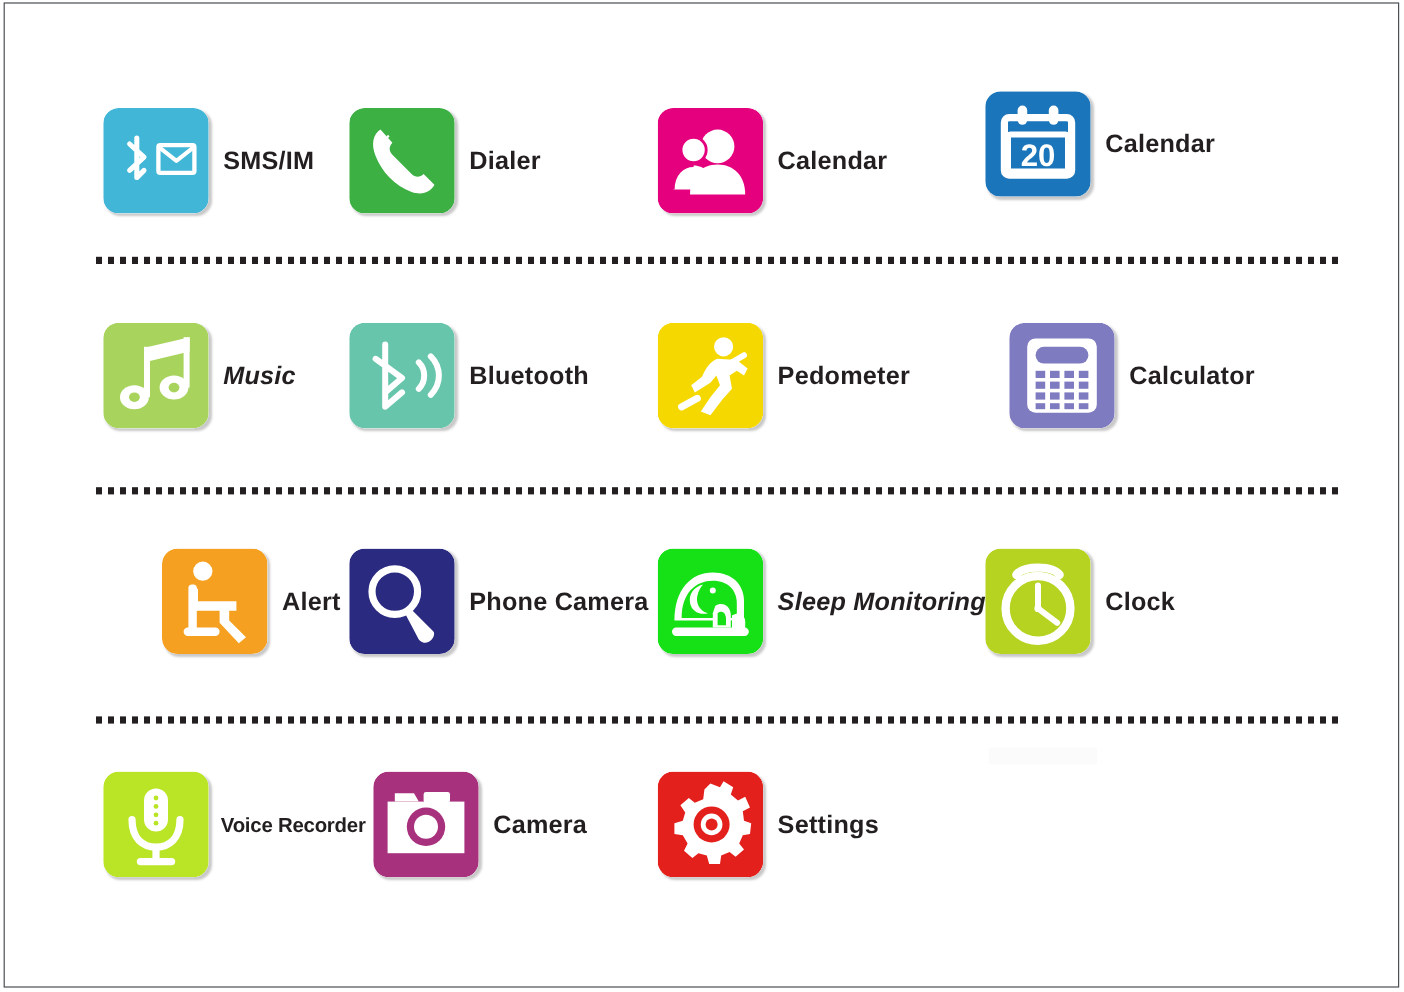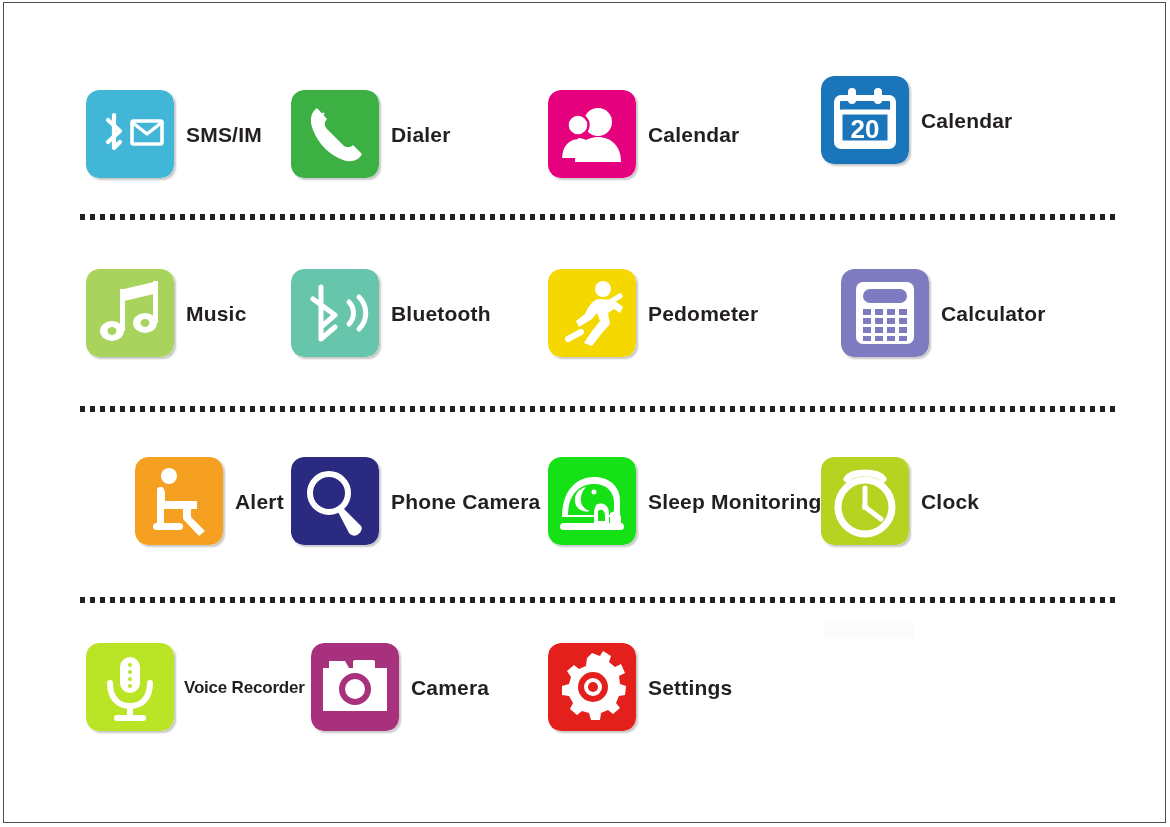--- a/index.html
+++ b/index.html
@@ -131,21 +131,21 @@
             <rect x="0" y="0" width="88" height="88" rx="13" fill="#1b75bb"></rect>
             <rect x="16" y="22" width="56" height="48" rx="4" fill="none" stroke="#ffffff" stroke-width="6"></rect>
             <rect x="19" y="36" width="50" height="31" rx="2" fill="none" stroke="#ffffff" stroke-width="5"></rect>
             <rect x="27" y="12" width="8" height="16" rx="4" fill="#ffffff"></rect>
             <rect x="53" y="12" width="8" height="16" rx="4" fill="#ffffff"></rect>
             <text x="44" y="62" font-family="Liberation Sans, sans-serif" font-size="26" font-weight="bold" fill="#ffffff" text-anchor="middle">20</text>
           </svg>
         </div>
         <div class="label">Calendar</div>
       </div>
-      <div class="cell" style="left: 82px; top: 264px;">
+      <div class="cell" style="left: 82px; top: 264px; font-style: italic;">
         <div class="tile">
           <svg viewBox="0 0 88 88" xmlns="http://www.w3.org/2000/svg">
             <rect x="0" y="0" width="88" height="88" rx="13" fill="#a8d45e"></rect>
             <path d="M38 20 L72 12 L72 24 L38 32 Z" fill="#ffffff"></path>
             <rect x="34" y="20" width="5" height="42" fill="#ffffff"></rect>
             <rect x="67" y="12" width="5" height="42" fill="#ffffff"></rect>
             <ellipse cx="26" cy="62" rx="12" ry="10" fill="#ffffff"></ellipse>
             <ellipse cx="59" cy="54" rx="12" ry="10" fill="#ffffff"></ellipse>
             <ellipse cx="26" cy="62" rx="4.5" ry="4" fill="#a8d45e"></ellipse>
             <ellipse cx="59" cy="54" rx="4.5" ry="4" fill="#a8d45e"></ellipse>
@@ -223,21 +223,21 @@
       <div class="cell" style="left: 287px; top: 452px;">
         <div class="tile">
           <svg viewBox="0 0 88 88" xmlns="http://www.w3.org/2000/svg">
             <rect x="0" y="0" width="88" height="88" rx="13" fill="#2a2a80"></rect>
             <circle cx="38" cy="36" r="19" fill="none" stroke="#ffffff" stroke-width="6"></circle>
             <path d="M51 50 L70 69 C72 71 70 76 66 78 C62 80 58 77 57 74 L47 55 Z" fill="#ffffff"></path>
           </svg>
         </div>
         <div class="label">Phone Camera</div>
       </div>
-      <div class="cell" style="left: 544px; top: 452px;">
+      <div class="cell" style="left: 544px; top: 452px; font-style: italic;">
         <div class="tile">
           <svg viewBox="0 0 88 88" xmlns="http://www.w3.org/2000/svg">
             <rect x="0" y="0" width="88" height="88" rx="13" fill="#16e016"></rect>
             <path d="M14 60 C14 34 28 20 46 20 C62 20 72 30 72 44 L72 60 Z" fill="#ffffff"></path>
             <path d="M20 58 C20 38 31 27 46 27 C59 27 66 35 66 46 L66 58 Z" fill="#16e016"></path>
             <path d="M38 30 C30 32 26 38 27 45 C28 52 35 56 42 54 C35 52 32 46 33 40 C34 35 36 32 38 30 Z" fill="#ffffff"></path>
             <circle cx="46" cy="35" r="2.5" fill="#ffffff"></circle>
             <path d="M48 48 C54 44 61 48 61 56 L61 66 L46 66 L46 54 Z" fill="#ffffff"></path>
             <path d="M50 54 C54 51 57 54 57 59 L57 64 L50 64 Z" fill="#16e016"></path>
             <path d="M62 56 C68 52 74 56 73 63 L73 67 L62 67 Z" fill="#ffffff"></path>

